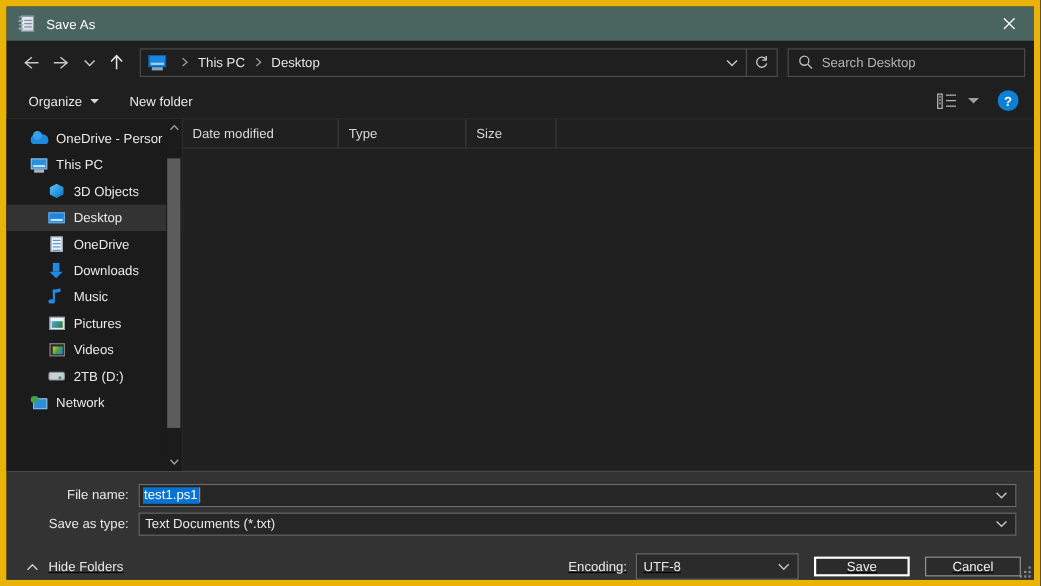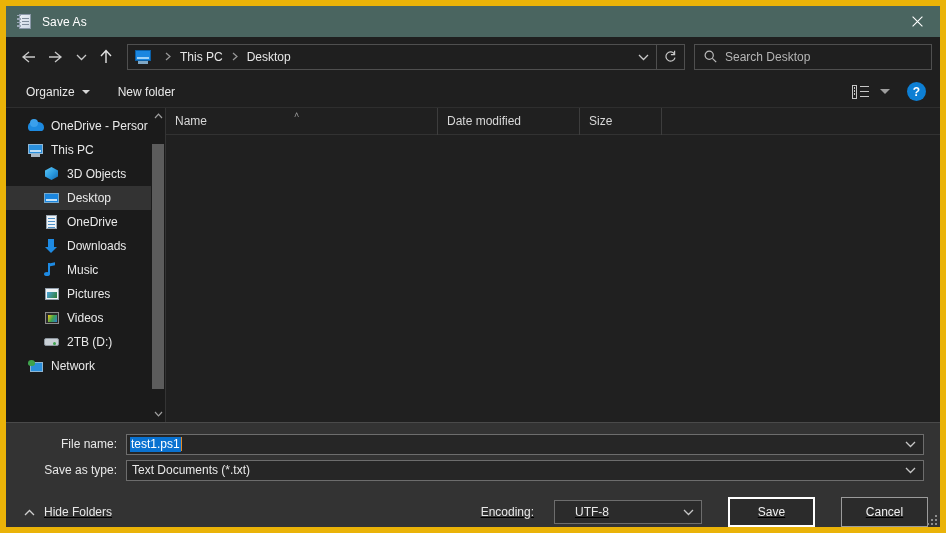--- a/index.html
+++ b/index.html
@@ -113,21 +113,21 @@
     display: flex; align-items: center; justify-content: center;
     color: #c9c9c9;
   }
   .refresh {
     width: 28px; height: 26px;
     display: flex; align-items: center; justify-content: center;
     color: #c9c9c9;
     border-left: 1px solid #4f4f4f;
   }
   .searchbox {
-    width: 238px; height: 26px; margin-left: 9px;
+    width: 216px; height: 26px; margin-left: 9px;
     border: 1px solid #4f4f4f; background: #1f1f1f;
     display: flex; align-items: center;
   }
   .search-icon { margin-left: 9px; margin-right: 8px; color: #bdbdbd; display: flex; }
   .search-ph { font-size: 12px; color: #b5b5b5; }
 
   
   .toolbar {
     height: 31px; min-height: 31px;
     background: #1f1f1f;
@@ -333,31 +333,31 @@
     padding: 12px 12px 0 10px;
     position: relative;
     text-decoration: underline;
   }
   .hide-folders {
     display: flex; align-items: center; gap: 9px;
     font-size: 12px; color: #e8e8e8;
     padding-left: 8px;
   }
   .chev-up { color: #cfcfcf; display: flex; align-items: center; }
-  .enc-group { margin-left: auto; display: flex; align-items: center; gap: 12px; }
+  .enc-group { margin-left: auto; display: flex; align-items: center; }
   .enc-label { font-size: 12px; color: #e8e8e8; margin-right: 8px; }
   .enc-select {
     width: 148px; height: 24px;
     background: #2b2b2b; border: 1px solid #6d6d6d;
     display: flex; align-items: center;
     font-size: 12px; color: #e8e8e8;
   }
-  .enc-select .v { margin-left: 20px; }
+  .enc-select .v { margin-left: 6px; }
   .btn {
-    width: 87px; height: 30px;
+    width: 87px; height: 18px;
     background: #2b2b2b; border: 1px solid #9b9b9b;
     color: #f0f0f0; font-size: 12px;
     display: flex; align-items: center; justify-content: center;
     margin-left: 14px;
   }
   .btn.default { border: 2px solid #ffffff; }
   .grip {
     position: absolute; right: 3px; bottom: 2px;
     width: 12px; height: 12px;
   }
@@ -588,26 +588,25 @@
         <div class="sb-arrow dn">
           <svg width="9" height="6" viewBox="0 0 9 6">
               <path d="M1 1 L4.5 4.8 L8 1" stroke="#a0a0a0" stroke-width="1.2" fill="none"></path>
             </svg>
         </div>
       </div>
     </div>
 
     <div class="filepane">
       <div class="colheader">
-        <div class="col name">
-          <span>Name</span>
-          <span class="sort-caret">˄</span>
-        </div>
         <div class="col date">
           <span>Date modified</span>
+        </div>
+        <div class="col type">
+          <span>Type</span>
         </div>
         <div class="col size">
           <span>Size</span>
         </div>
       </div>
       <div class="filelist"></div>
     </div>
   </div>
 
   <div class="formarea">

